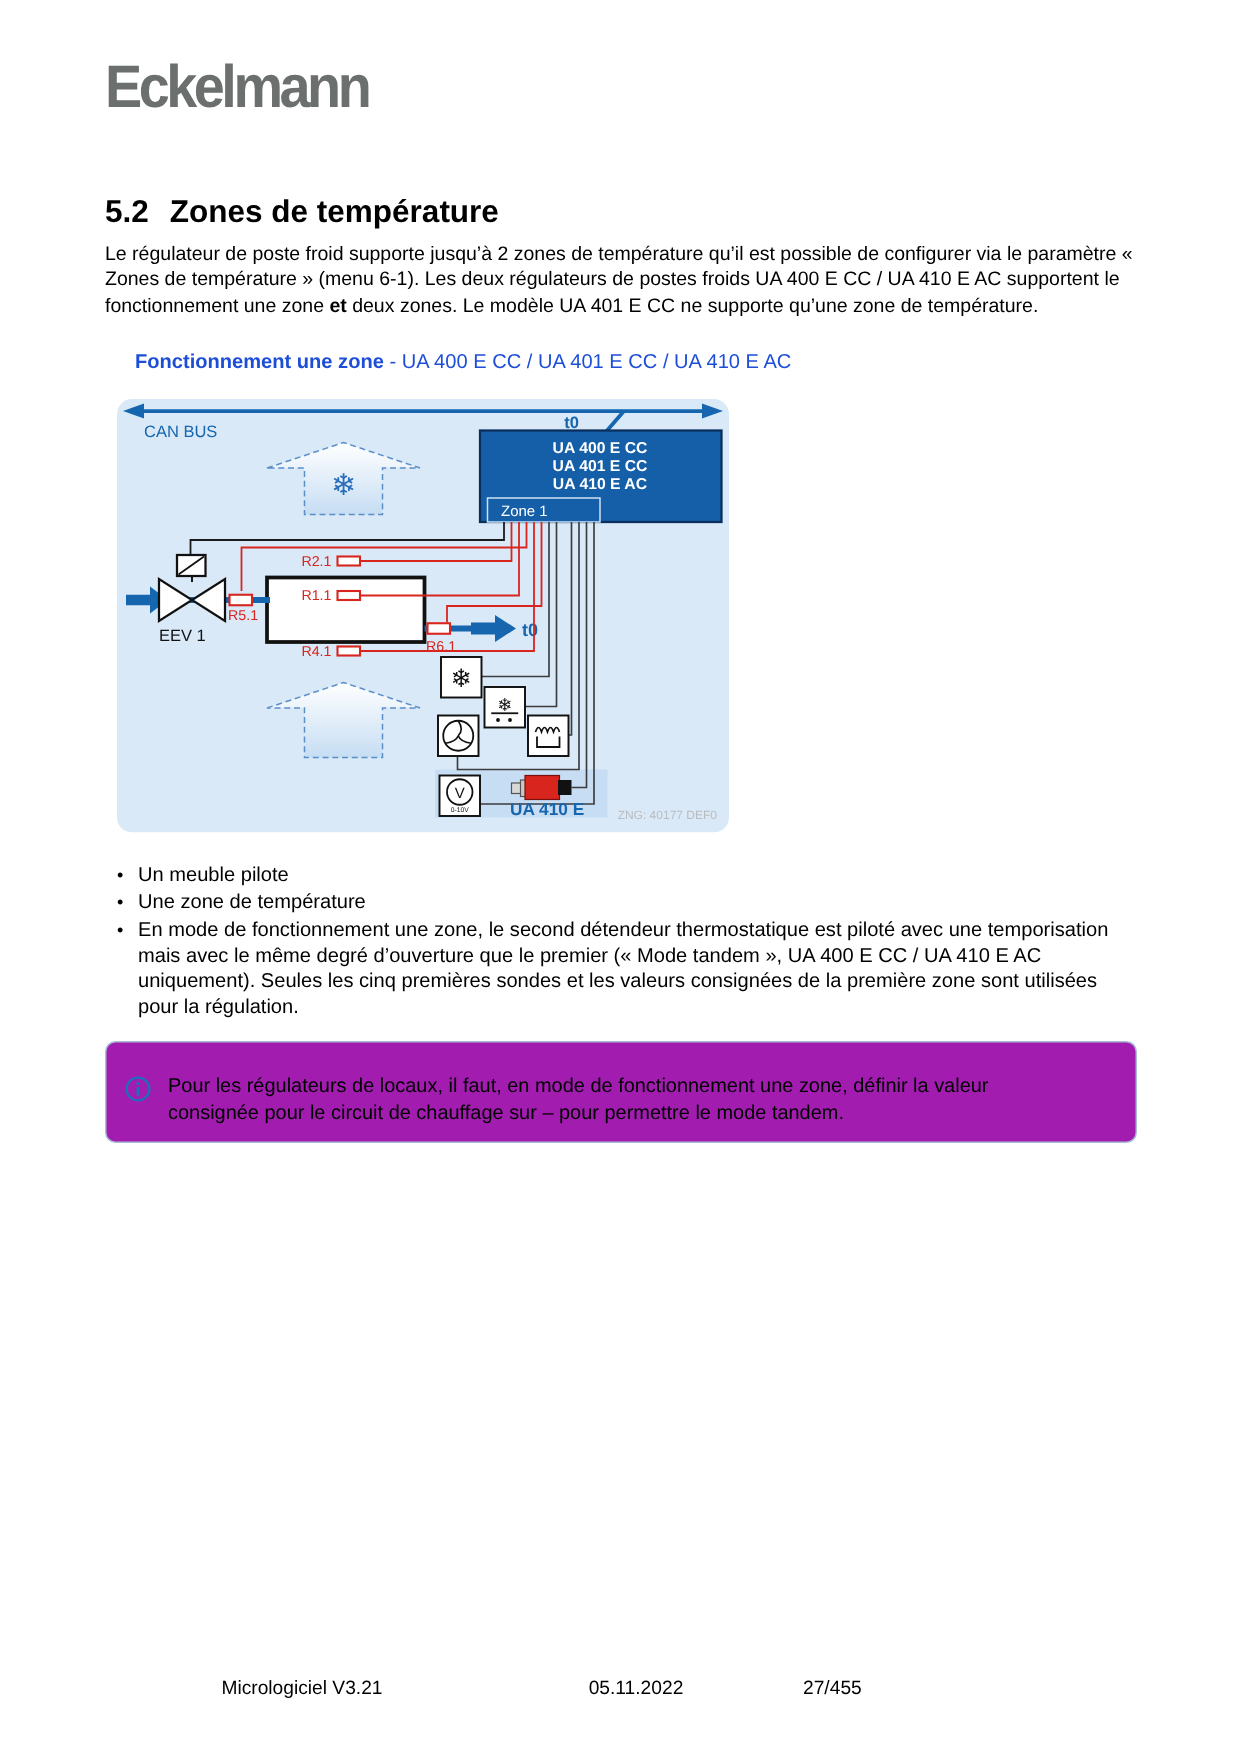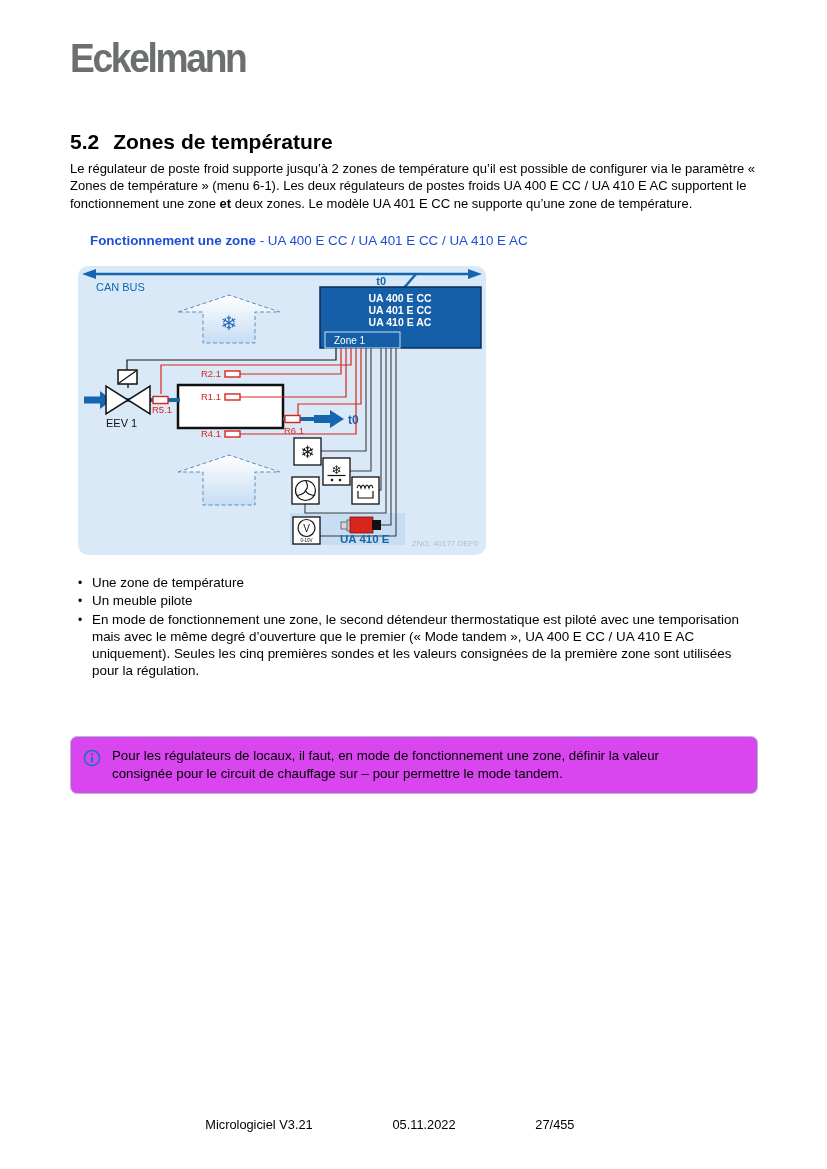--- a/index.html
+++ b/index.html
@@ -32,35 +32,35 @@
   }
   .diagram-wrap { position:absolute; left:78px; top:266px; }
   .bullets {
     position:absolute; left:78px; top:574px; width:676px;
     font-size:13.4px; line-height:17.3px; color:#000;
   }
   .bullet-row { display:flex; }
   .bullet-row .dot { width:14px; flex:0 0 14px; }
   .bullet-row .dot::before { content:"•"; font-size:12px; }
   .note-box {
-    position:absolute; left:70px; top:736px; width:688px;
+    position:absolute; left:70px; top:694px; width:688px;
     border:1px solid #a9bfd4; border-radius:7px;
-    padding:10px 14px 11px 12px;
-    display:flex; align-items:flex-start; background:#d946ef;
+    padding:20px 14px 11px 12px;
+    display:flex; align-items:flex-start; background:#a21caf;
   }
   .note-icon { flex:0 0 18px; margin-top:2px; }
   .note-text {
     margin-left:11px; font-size:13.3px; line-height:17.6px;
     color:#000; max-width:586px;
   }
   .footer {
     position:absolute; left:70px; top:1117px; width:688px;
     display:flex; font-size:12.8px; color:#000;
   }
-  .footer .f-left  { flex:1; text-align:right;margin-left:20px; }
+  .footer .f-left  { flex:1; text-align:center;margin-left:20px; }
   .footer .f-mid   { flex:1; text-align:center; }
   .footer .f-right { flex:1; text-align:left; }
   svg text { font-family:"Liberation Sans", sans-serif; }
 </style>
 </head>
 <body>
 
 <div class="logo">Eckelmann</div>
 
 <div class="heading">
@@ -185,25 +185,25 @@
   </g>
 
   <text x="262" y="277" font-size="11.5" font-weight="bold" fill="#1565af">UA 410 E</text>
   <text x="400" y="280" font-size="8" fill="#b9bcbe" text-anchor="end">ZNG: 40177 DEF0</text>
 </svg>
 </div>
 
 <div class="bullets">
   <div class="bullet-row">
       <span class="dot"></span>
-      <span>Une zone de température</span>
+      <span>Un meuble pilote</span>
     </div>
   <div class="bullet-row">
       <span class="dot"></span>
-      <span>Un meuble pilote</span>
+      <span>Une zone de température</span>
     </div>
   <div class="bullet-row">
       <span class="dot"></span>
       <span>En mode de fonctionnement une zone, le second détendeur thermostatique est piloté avec une temporisation mais avec le même degré d’ouverture que le premier (« Mode tandem », UA 400 E CC / UA 410 E AC uniquement). Seules les cinq premières sondes et les valeurs consignées de la première zone sont utilisées pour la régulation.</span>
     </div>
 </div>
 
 <div class="note-box">
   <svg class="note-icon" width="18" height="18" viewBox="0 0 18 18">
     <circle cx="9" cy="9" r="7.6" fill="none" stroke="#1c6fbe" stroke-width="1.5"></circle>

